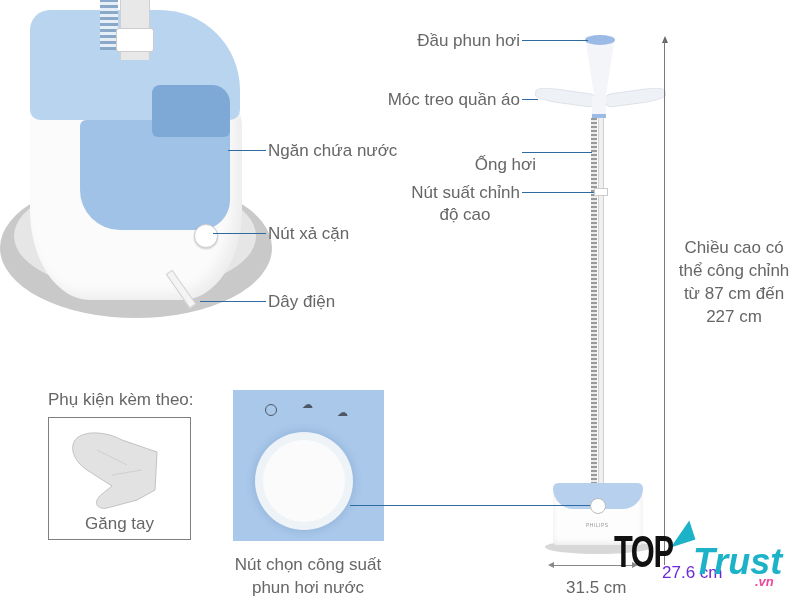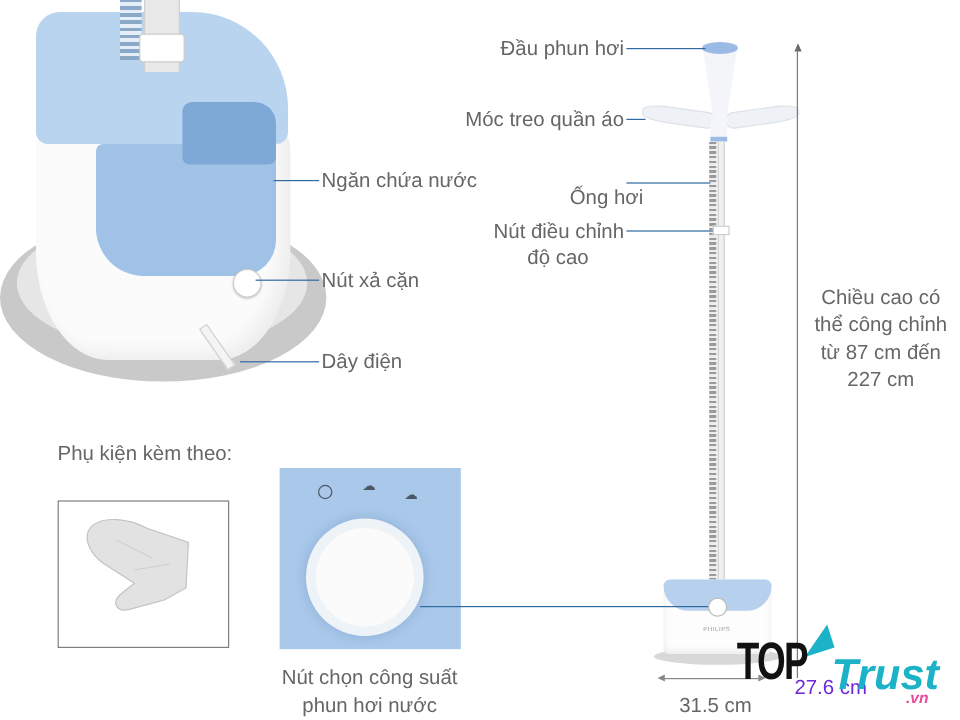--- a/index.html
+++ b/index.html
@@ -108,43 +108,44 @@
 
 <div class="lbl right" style="left:380px;top:31px;width:140px;">Đầu phun hơi</div>
 <div class="line" style="left:522px;top:40px;width:66px;"></div>
 
 <div class="lbl right" style="left:360px;top:90px;width:160px;">Móc treo quần áo</div>
 <div class="line" style="left:522px;top:99px;width:16px;"></div>
 
 <div class="lbl right" style="left:436px;top:143px;width:100px;margin-top:12px;">Ống hơi</div>
 <div class="line" style="left:522px;top:152px;width:70px;"></div>
 
-<div class="lbl right" style="left:400px;top:183px;width:120px;">Nút điều chỉnh</div>
+<div class="lbl right" style="left:400px;top:183px;width:120px;">Nút suất chỉnh</div>
 <div class="lbl center" style="left:410px;top:205px;width:110px;">độ cao</div>
 <div class="line" style="left:522px;top:192px;width:72px;"></div>
 
 <div class="arrow-up"></div>
 <div class="vline" style="left:664px;top:40px;height:525px;"></div>
 <div>
   <div class="lbl center" style="left:668px;top:238px;width:132px;">Chiều cao có</div>
   <div class="lbl center" style="left:668px;top:261px;width:132px;">thể công chỉnh</div>
   <div class="lbl center" style="left:668px;top:284px;width:132px;">từ 87 cm đến</div>
   <div class="lbl center" style="left:668px;top:307px;width:132px;">227 cm</div>
 </div>
 
 <div class="arrow-h"></div>
 <div class="lbl" style="left:566px;top:578px;">31.5 cm</div>
 <div class="lbl" style="left:662px;top:563px;color:#6d28d9;">27.6 cm</div>
 
-<div class="lbl" style="left:48px;top:368px;">Phụ kiện kèm theo:</div>
+<div class="lbl" style="left:48px;top:390px;">Phụ kiện kèm theo:</div>
 <div class="acc-box">
   <svg class="glove" viewBox="0 0 100 80">
     <path d="M10 8 C20 0,40 2,55 10 L90 22 L88 60 L70 70 L40 78 C30 80,25 72,35 64 L45 56 L20 40 C5 30,2 15,10 8 Z" fill="#e2e2e2" stroke="#c2c2c2" stroke-width="1"></path>
     <path d="M30 20 L60 35 M45 45 L75 40" stroke="#cfcfcf" stroke-width="1" fill="none"></path>
   </svg>
+  <div class="lbl center" style="left:0;top:96px;width:141px;">Găng tay</div>
 </div>
 
 <div class="dial-box">
   <div class="dial-icon" style="left:32px;top:14px;width:10px;height:10px;border:1.5px solid #4c5866;border-radius:50%;"></div>
   <div class="dial-icon" style="left:69px;top:8px;">☁</div>
   <div class="dial-icon" style="left:104px;top:16px;">☁</div>
   <div class="dial-outer">
     <div class="dial-inner"></div>
   </div>
 </div>

